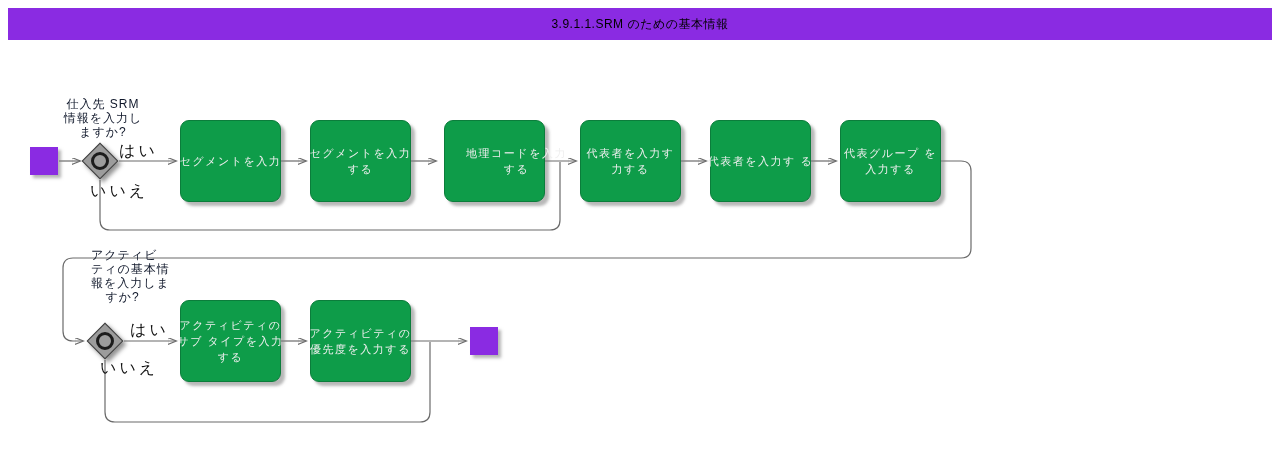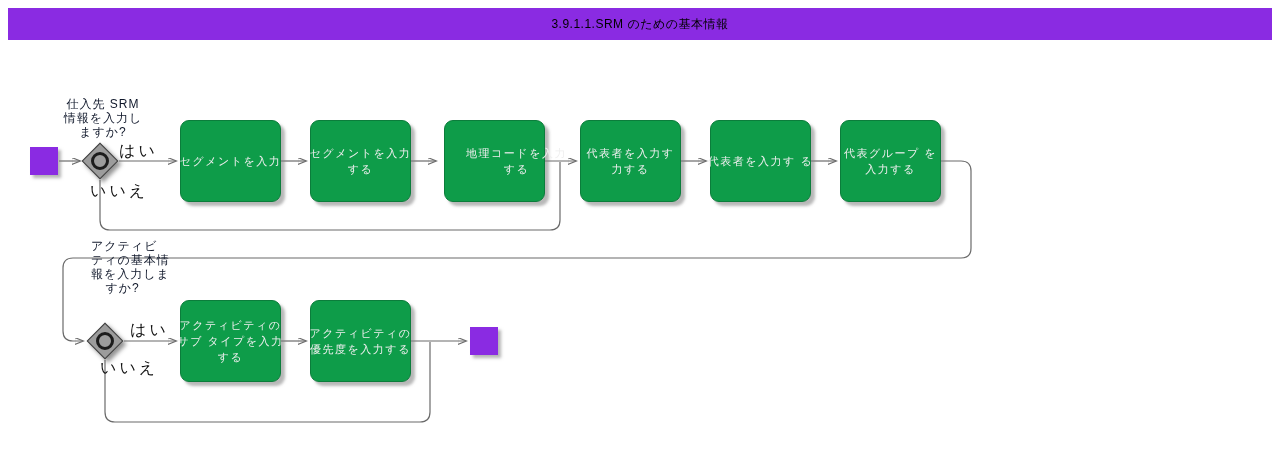--- a/index.html
+++ b/index.html
@@ -103,21 +103,21 @@
   <div class="task" style="left:580px; top:120px;">代表者を入力す
 力する</div>
   <div class="task" style="left:840px; top:120px;">代表グループ を
 入力する</div>
   <div class="task" style="left:710px; top:120px;">代表者を入力す る</div>
 
   <div class="gateway" style="left:87px; top:323px;">
     <div class="gw-diamond"></div>
     <div class="gw-circle"></div>
   </div>
-  <div class="qlabel" style="left:64px; top:239px;padding-left:27px;">アクティビ
+  <div class="qlabel" style="left:64px; top:248px;padding-left:27px;">アクティビ
 ティの基本情
 報を入力しま
 すか?</div>
   <div class="branch" style="left:130px; top:320px;">はい</div>
   <div class="branch" style="left:100px; top:358px;">いいえ</div>
 
   <div class="task" style="left:180px; top:300px;">アクティビティの
 サブ タイプを入力
 する</div>
   <div class="task" style="left:310px; top:300px;">アクティビティの

